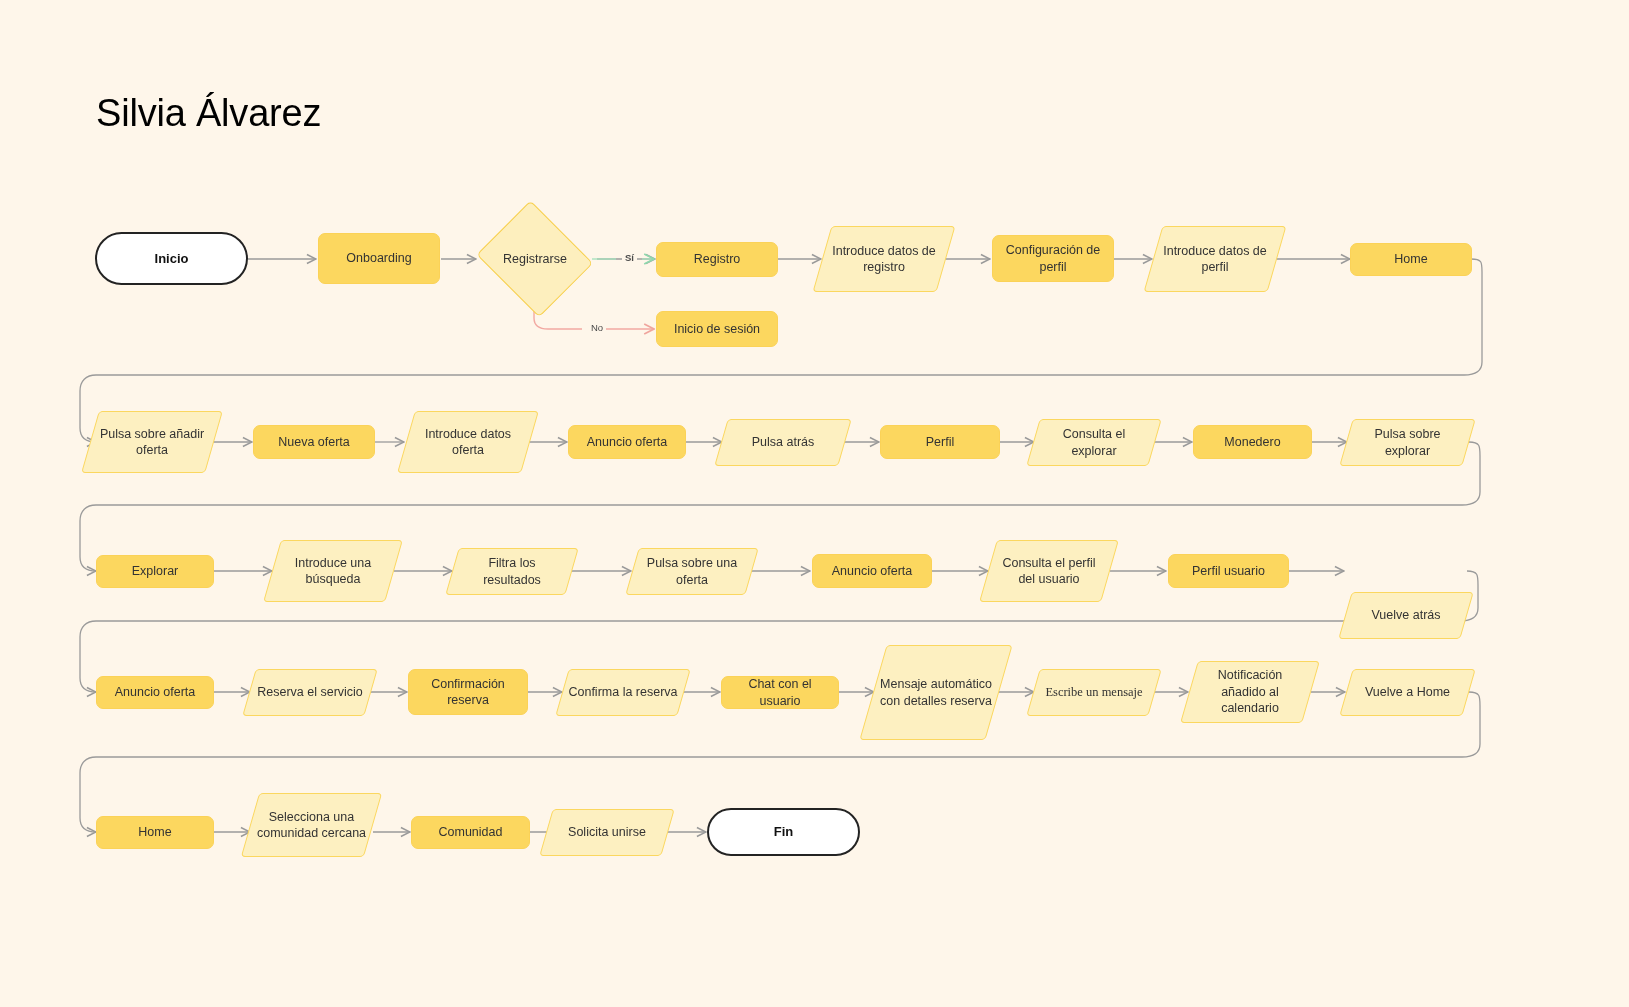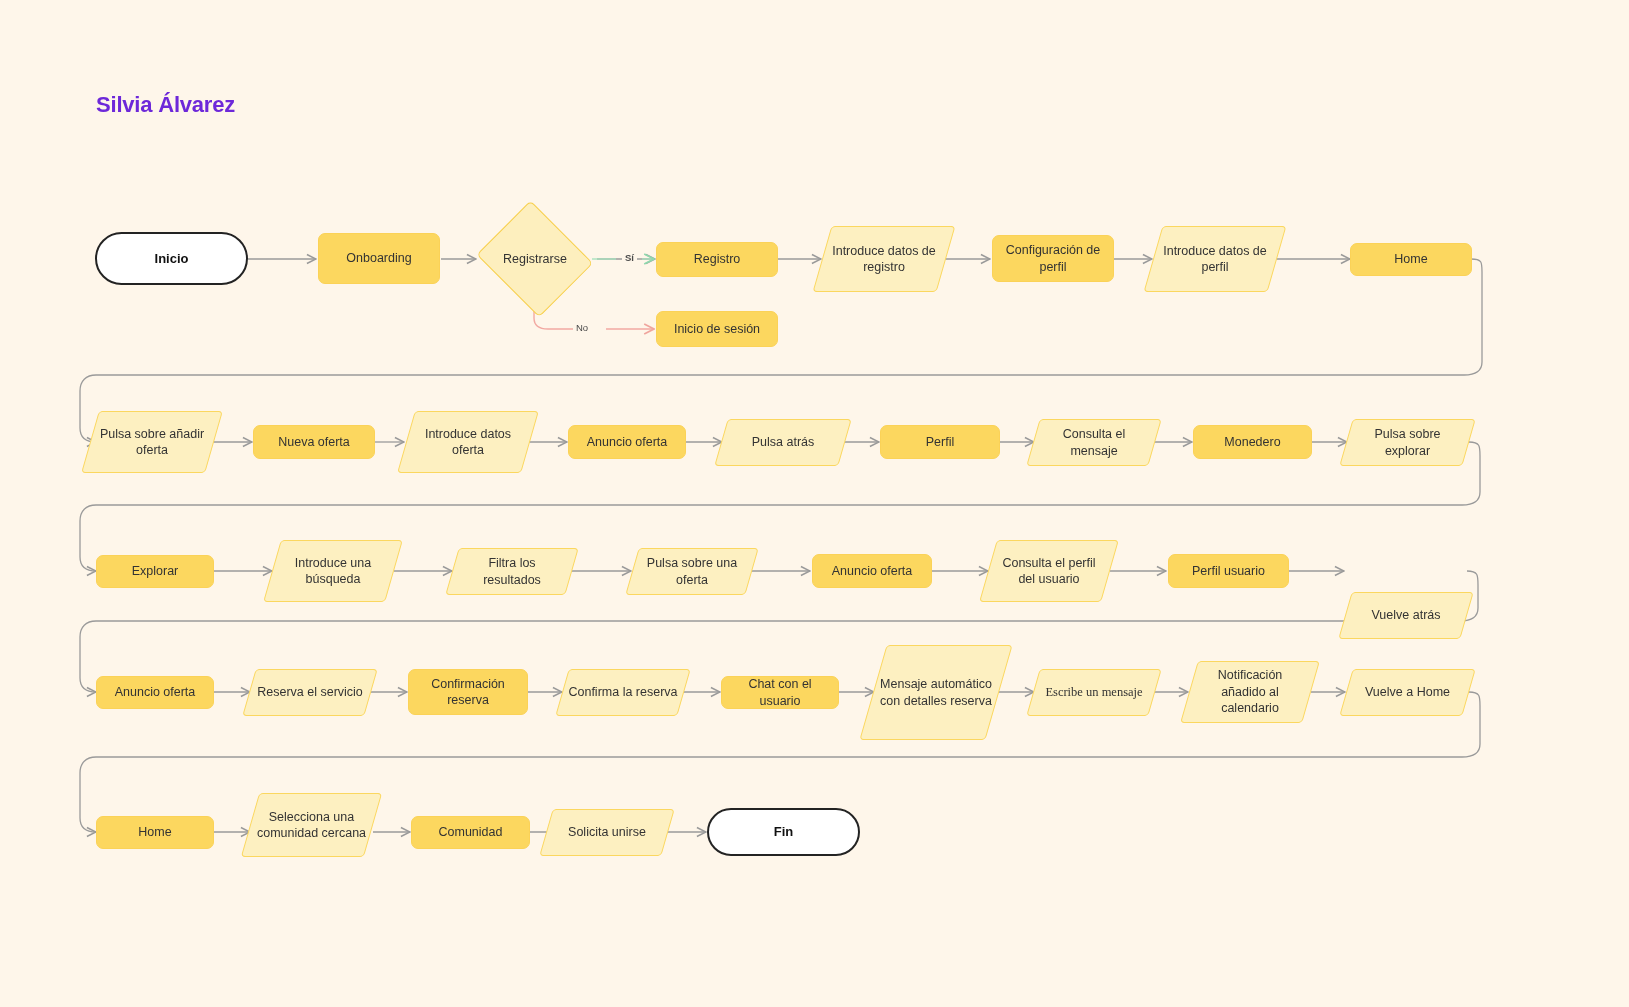--- a/index.html
+++ b/index.html
@@ -27,24 +27,24 @@
     left: 0;
     top: 0;
     width: 1629px;
     height: 1007px;
     pointer-events: none;
   }
   #page-title {
     position: absolute;
     left: 96px;
     top: 92px;
-    font-size: 22px;
-    font-weight: bold;
+    font-size: 38px;
+    font-weight: normal;
     letter-spacing: -0.2px;
-    color: #6d28d9;
+    color: #000000;
   }
 
   
   .node {
     position: absolute;
     box-sizing: border-box;
     display: flex;
     align-items: center;
     justify-content: center;
     text-align: center;
@@ -190,21 +190,21 @@
 
     <g fill="none" stroke-width="1.4">
       <path d="M592,259 L616,259" stroke="#a8e2be"></path>
       <path d="M642,259 L654,259" stroke="#a8e2be" marker-end="url(#ah-green)"></path>
       <path d="M534,300 L534,318 C534,326 540,329 548,329 L582,329" stroke="#f2a9a2"></path>
       <path d="M606,329 L654,329" stroke="#f2a9a2" marker-end="url(#ah-red)"></path>
     </g>
   </svg>
 
   <div class="edge-label" style="left:622px; top:253px;font-weight:bold;">Sí</div>
-  <div class="edge-label" style="left:573px; top:323px;">No</div>
+  <div class="edge-label" style="left:588px; top:323px;">No</div>
 
   <div class="node n-terminal" style="left:95px; top:232px; width:153px; height:53px;">
     <span class="lbl">Inicio</span>
   </div>
 
   <div class="node n-process" style="left:318px; top:233px; width:122px; height:51px;">
     <span class="lbl">Onboarding</span>
   </div>
 
   <div class="node n-decision" style="left:474px; top:207px; width:122px; height:104px;">
@@ -260,21 +260,21 @@
     <span class="skew"></span>
     <span class="lbl">Pulsa atrás</span>
   </div>
 
   <div class="node n-process" style="left:880px; top:425px; width:120px; height:34px;">
     <span class="lbl">Perfil</span>
   </div>
 
   <div class="node n-io" style="left:1033px; top:419px; width:122px; height:47px;">
     <span class="skew"></span>
-    <span class="lbl">Consulta el mensaje</span>
+    <span class="lbl">Consulta el explorar</span>
   </div>
 
   <div class="node n-process" style="left:1193px; top:425px; width:119px; height:34px;">
     <span class="lbl">Monedero</span>
   </div>
 
   <div class="node n-io" style="left:1346px; top:419px; width:123px; height:47px;">
     <span class="skew"></span>
     <span class="lbl">Pulsa sobre explorar</span>
   </div>

